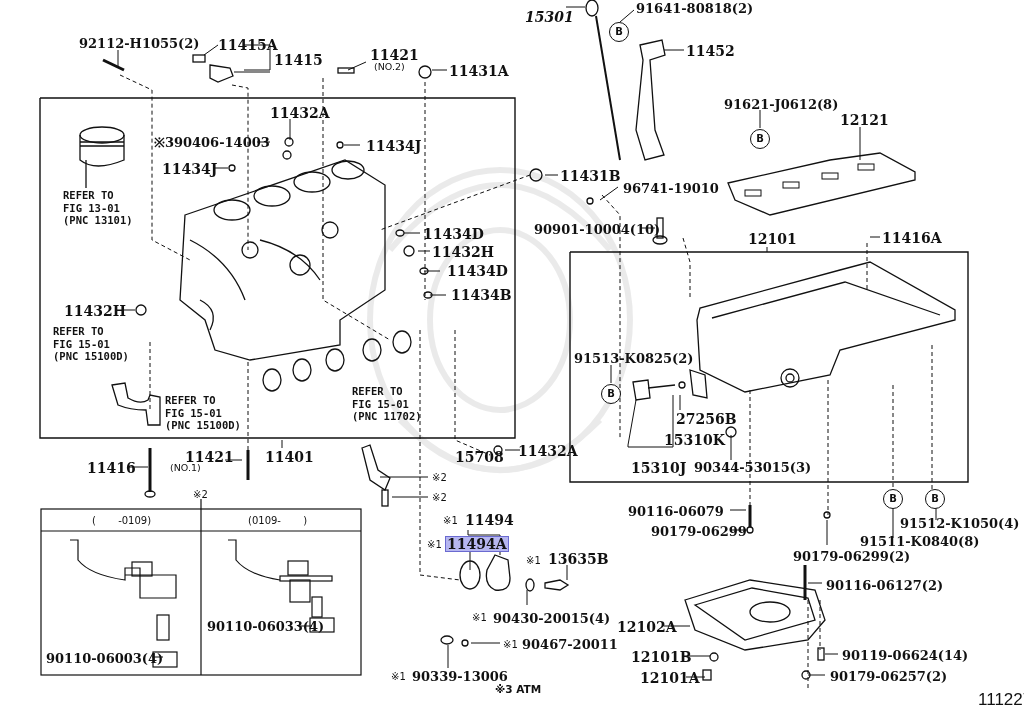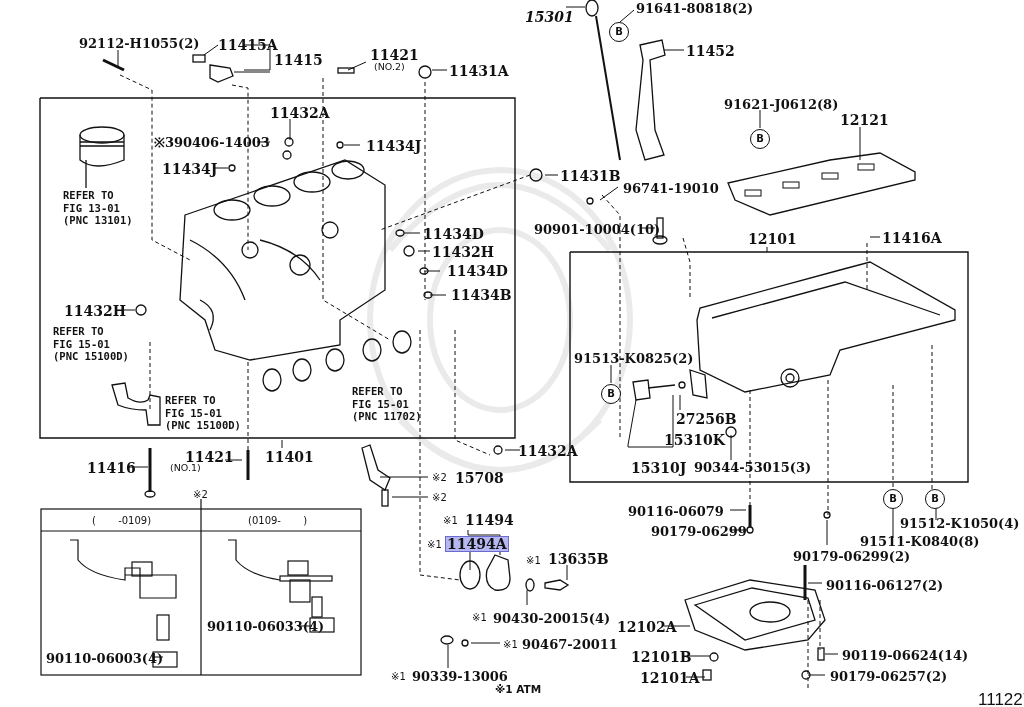--- a/index.html
+++ b/index.html
@@ -297,39 +297,39 @@
 <span class="lbl pnc" style="left:631px;top:461px;">15310J</span>
 <span class="lbl pn" style="left:694px;top:461px;">90344-53015(3)</span>
 <span class="lbl pnc" style="left:518px;top:444px;">11432A</span>
 
 <span class="lbl pnc" style="left:87px;top:461px;">11416</span>
 <span class="lbl pnc" style="left:185px;top:450px;">11421</span>
 <span class="sub" style="left:170px;top:462px;">(NO.1)</span>
 <span class="lbl pnc" style="left:265px;top:450px;">11401</span>
 
 <span class="lbl note" style="left:432px;top:473px;">※2</span>
-<span class="lbl pnc" style="left:455px;top:471px;">15708</span>
+<span class="lbl pnc" style="left:455px;top:450px;">15708</span>
 <span class="lbl note" style="left:432px;top:493px;">※2</span>
 <span class="lbl note" style="left:193px;top:490px;">※2</span>
 
 <span class="lbl note" style="left:443px;top:516px;">※1</span>
 <span class="lbl pnc" style="left:465px;top:513px;">11494</span>
 <span class="lbl note" style="left:427px;top:540px;">※1</span>
 <span class="lbl pnc hl" style="left: 446px; top: 537px; background: rgb(182, 182, 240);">11494A</span>
 <span class="lbl note" style="left:526px;top:556px;">※1</span>
 <span class="lbl pnc" style="left:548px;top:552px;">13635B</span>
 <span class="lbl note" style="left:472px;top:613px;">※1</span>
 <span class="lbl pn" style="left:493px;top:612px;">90430-20015(4)</span>
 <span class="lbl note" style="left:503px;top:640px;">※1</span>
 <span class="lbl pn" style="left:522px;top:638px;">90467-20011</span>
 <span class="lbl note" style="left:391px;top:672px;">※1</span>
 <span class="lbl pn" style="left:412px;top:670px;">90339-13006</span>
 
 <div class="notes-block" style="left:495px;top:657px;">
-  <div>※1 ATM</div>
+  <div>※3 ATM</div>
   
   
 </div>
 
 <span class="lbl pn" style="left:628px;top:505px;">90116-06079</span>
 <span class="lbl pn" style="left:651px;top:525px;">90179-06299</span>
 <div class="circB" style="left:883px;top:489px;">B</div>
 <div class="circB" style="left:925px;top:489px;">B</div>
 <span class="lbl pn" style="left:900px;top:517px;text-align:right;">91512-K1050(4)</span>
 <span class="lbl pn" style="left:860px;top:535px;">91511-K0840(8)</span>

